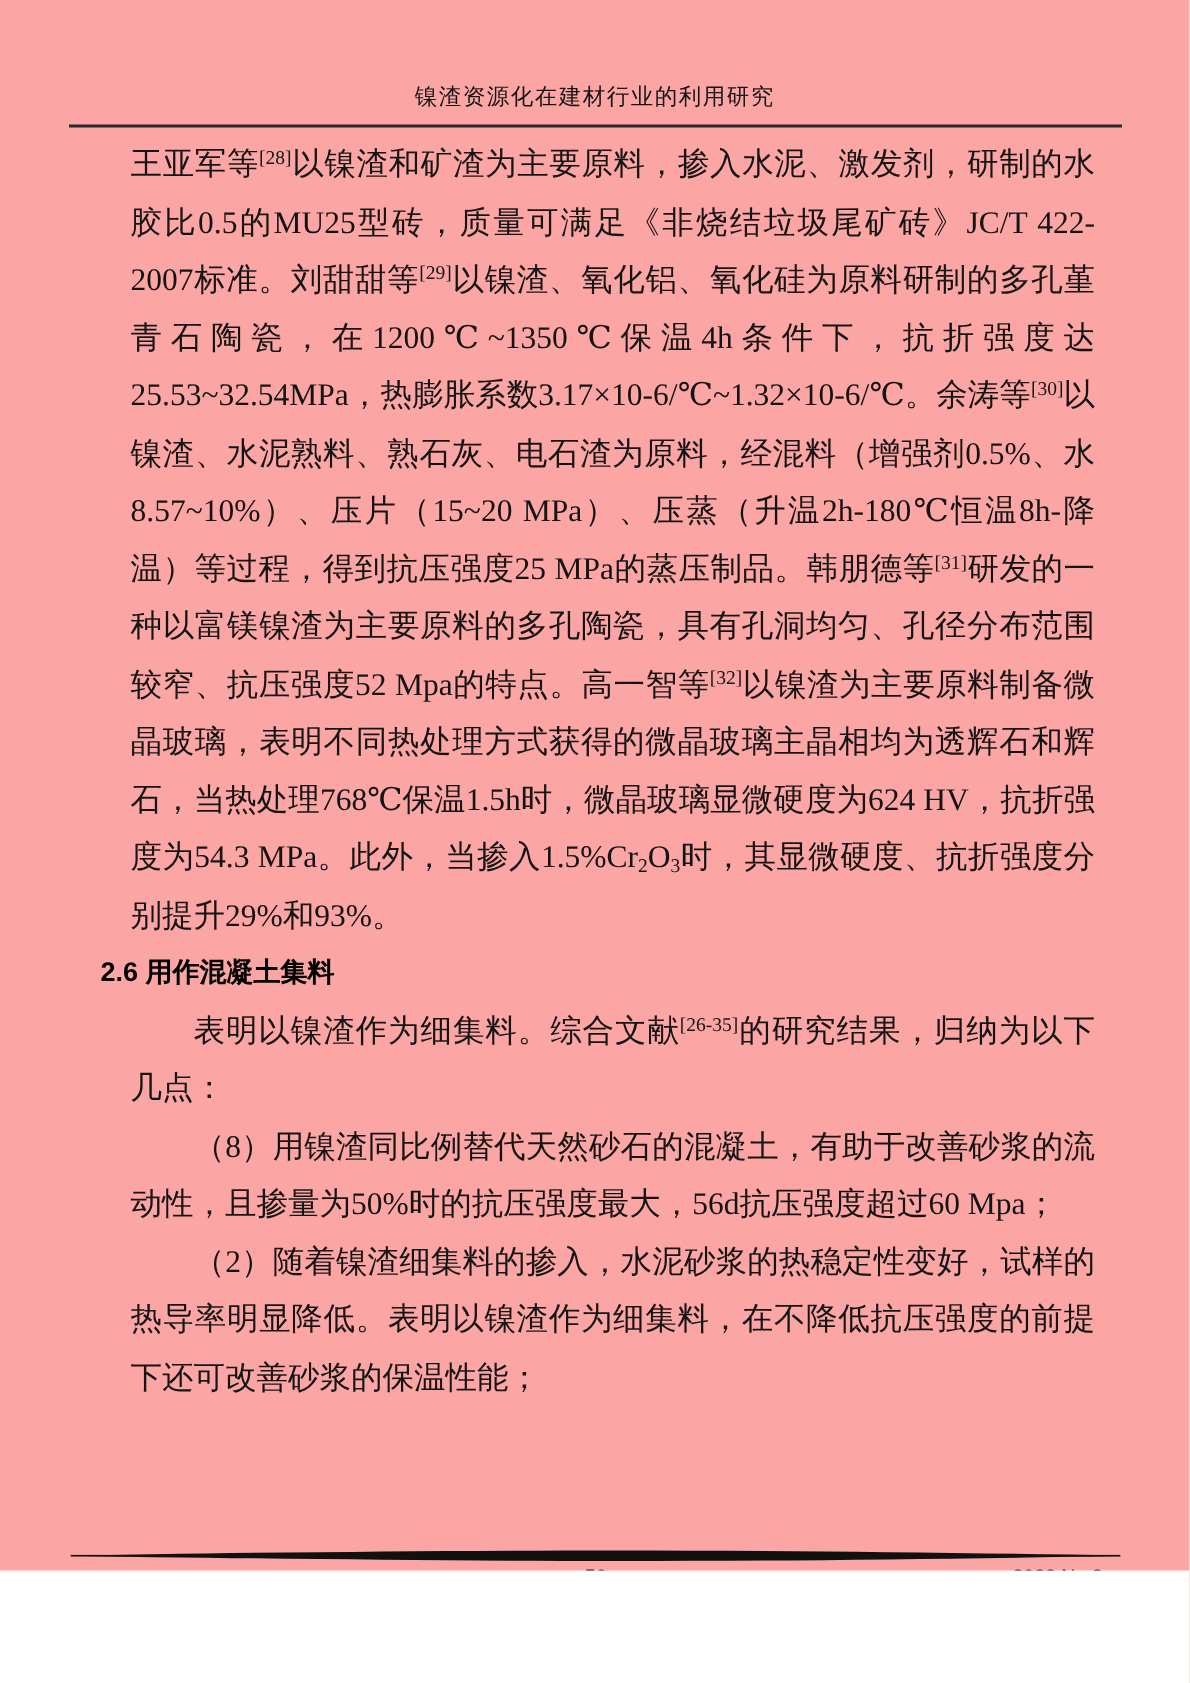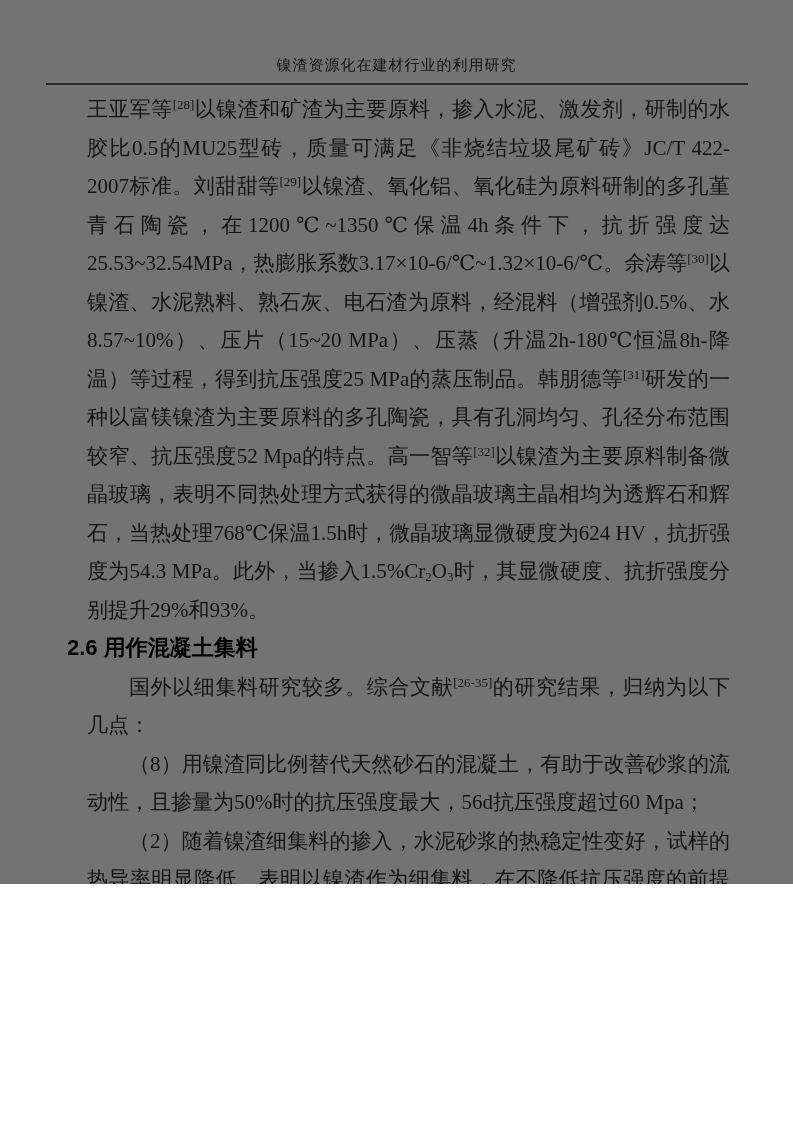--- a/index.html
+++ b/index.html
@@ -2,22 +2,22 @@
 <html><head>
 <meta charset="utf-8">
 <style>
   * { margin: 0; padding: 0; box-sizing: border-box; }
   html, body { background: #ffffff; }
   body { width: 793px; height: 1122px; font-family: "Liberation Serif", "DejaVu Serif", serif; }
 
   .page {
     position: relative;
     width: 793px;
-    height: 884px;
-    background: #737373;
+    height: 1047px;
+    background: #fca5a5;
     color: #111111;
     overflow: hidden;
   }
 
   
   .header { padding-top: 54px; }
   .header-title {
     text-align: center;
     font-size: 15px;
     letter-spacing: 1px;
@@ -38,21 +38,21 @@
   }
   .doc-body p.para {
     font-size: 21px;
     line-height: 38.5px;
     color: #141414;
     text-justify: inter-ideograph;
     margin-left: 20px;
   }
   .doc-body p.para.indent { text-indent: 2em; }
   .doc-body h2.heading {
-    font-size: 22px;
+    font-size: 18px;
     font-weight: bold;
     line-height: 38.5px;
     color: #000000;
     text-align: left;
     font-family: "Liberation Sans", "DejaVu Sans", sans-serif;
   }
   sup.cite {
     font-size: 13px;
     line-height: 0;
     vertical-align: 7px;
@@ -97,21 +97,21 @@
 <div class="page">
 
   <div class="header">
     <div class="header-title">镍渣资源化在建材行业的利用研究</div>
     <div class="header-rule"></div>
   </div>
 
   <div class="doc-body">
       <p class="para"><span>王亚军等</span><sup class="cite">[28]</sup><span>以镍渣和矿渣为主要原料，掺入水泥、激发剂，研制的水胶比0.5的MU25型砖，质量可满足《非烧结垃圾尾矿砖》JC/T 422-2007标准。刘甜甜等</span><sup class="cite">[29]</sup><span>以镍渣、氧化铝、氧化硅为原料研制的多孔堇青石陶瓷，在1200℃~1350℃保温4h条件下，抗折强度达25.53~32.54MPa，热膨胀系数3.17×10-6/℃~1.32×10-6/℃。余涛等</span><sup class="cite">[30]</sup><span>以镍渣、水泥熟料、熟石灰、电石渣为原料，经混料（增强剂0.5%、水8.57~10%）、压片（15~20 MPa）、压蒸（升温2h-180℃恒温8h-降温）等过程，得到抗压强度25 MPa的蒸压制品。韩朋德等</span><sup class="cite">[31]</sup><span>研发的一种以富镁镍渣为主要原料的多孔陶瓷，具有孔洞均匀、孔径分布范围较窄、抗压强度52 Mpa的特点。高一智等</span><sup class="cite">[32]</sup><span>以镍渣为主要原料制备微晶玻璃，表明不同热处理方式获得的微晶玻璃主晶相均为透辉石和辉石，当热处理768℃保温1.5h时，微晶玻璃显微硬度为624 HV，抗折强度为54.3 MPa。此外，当掺入1.5%Cr</span><sub class="chem">2</sub><span>O</span><sub class="chem">3</sub><span>时，其显微硬度、抗折强度分别提升29%和93%。</span></p>
       <h2 class="heading"><span>2.6 用作混凝土集料</span></h2>
-      <p class="para indent"><span>国外以细集料研究较多。综合文献</span><sup class="cite">[26-35]</sup><span>的研究结果，归纳为以下几点：</span></p>
+      <p class="para indent"><span>表明以镍渣作为细集料。综合文献</span><sup class="cite">[26-35]</sup><span>的研究结果，归纳为以下几点：</span></p>
       <p class="para indent"><span>（8）用镍渣同比例替代天然砂石的混凝土，有助于改善砂浆的流动性，且掺量为50%时的抗压强度最大，56d抗压强度超过60 Mpa；</span></p>
       <p class="para indent"><span>（2）随着镍渣细集料的掺入，水泥砂浆的热稳定性变好，试样的热导率明显降低。表明以镍渣作为细集料，在不降低抗压强度的前提下还可改善砂浆的保温性能；</span></p>
     </div>
 
   <div class="footer">
     <svg class="footer-rule" viewBox="0 0 700 9" preserveAspectRatio="none" xmlns="http://www.w3.org/2000/svg">
       <rect x="0" y="3.6" width="700" height="1.1" fill="#111"></rect>
       <path d="M0,4.1 L55,3.1 C170,1.6 255,0.6 365,0.6 C475,0.6 575,1.9 700,3.9
                L700,4.4 C575,6.4 475,7.7 365,7.7 C255,7.7 170,6.4 55,5.1 Z" fill="#111"></path>
     </svg>

